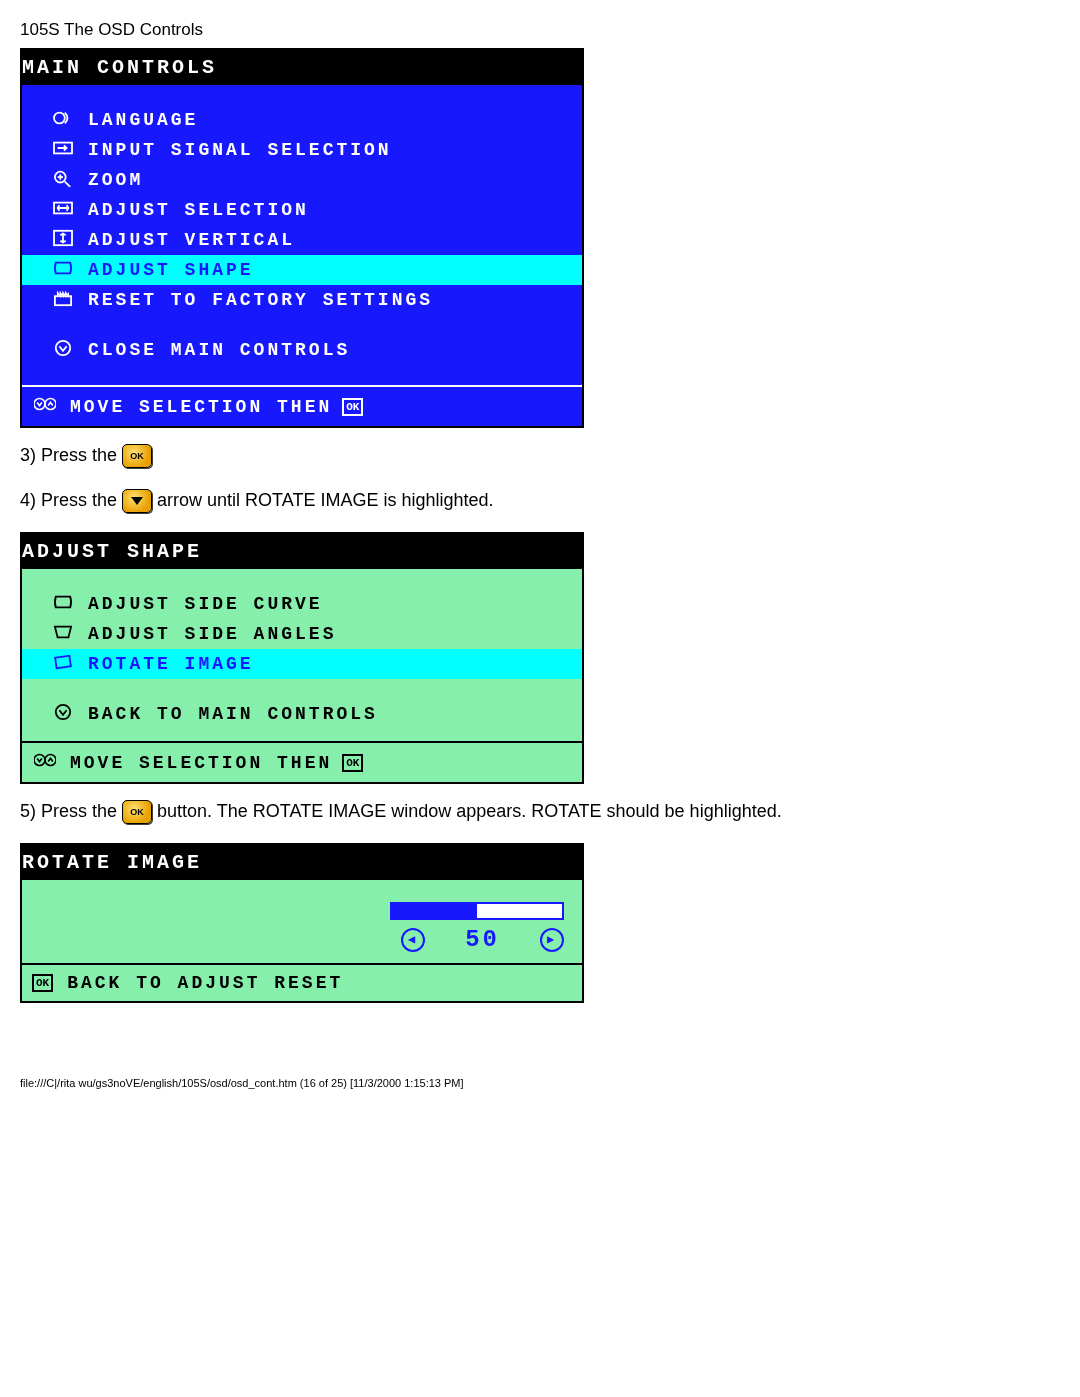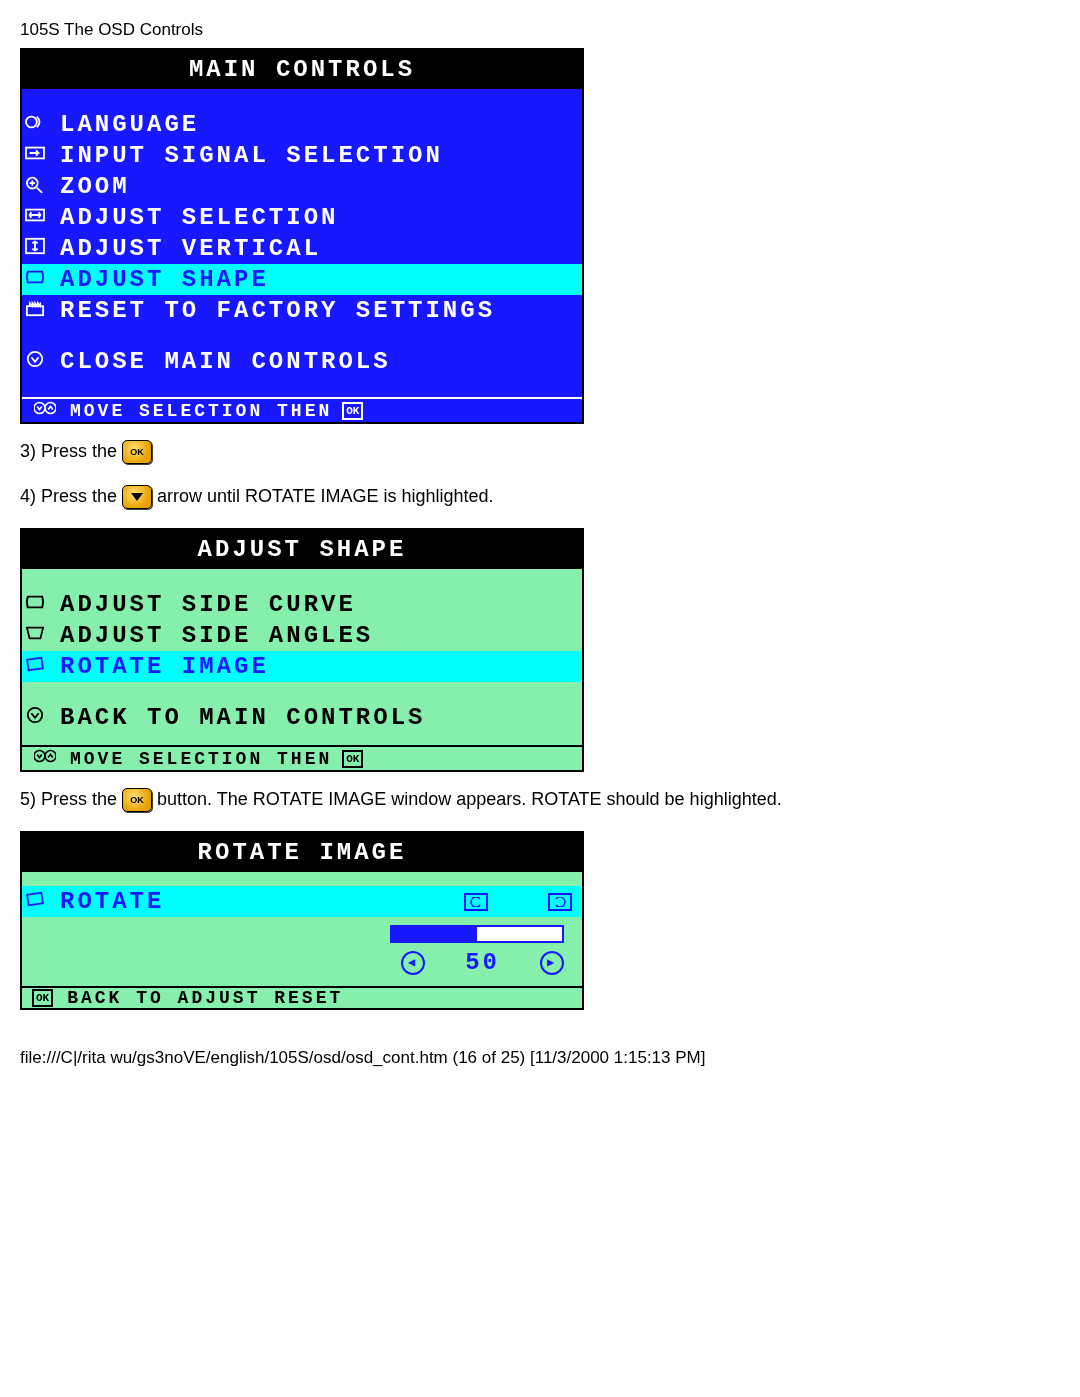--- a/index.html
+++ b/index.html
@@ -19,46 +19,45 @@
     border: 2px solid #000;
     width: 560px;
     font-family: "Courier New", monospace;
     font-weight: bold;
     letter-spacing: 3px;
     margin-bottom: 14px;
   }
   .osd-title {
     background: #000;
     color: #fff;
-    text-align: center;
     padding: 6px 0;
-    font-size: 24px;
+    font-size: 20px;
   }
   .blue-body { background: #1818ff; color: #fff; }
   .white-body { background: #86efac; color: #000; }
   .osd-row {
     display: flex;
     align-items: center;
-    padding: 2px 0;
-    font-size: 24px;
+    padding: 2px 28px;
+    font-size: 18px;
     min-height: 26px;
   }
   .osd-row.highlight-cyan { background: #00ffff; color: #1818ff; }
   .osd-row.highlight-cyan-black { background: #00ffff; color: #1818ff; }
   .rotate-row { display:flex; align-items:center; justify-content:space-between; }
   .icon {
     width: 26px;
     display: inline-block;
     text-align: center;
     margin-right: 12px;
     flex-shrink: 0;
   }
   .osd-footer {
     border-top: 2px solid #fff;
-    padding: 0 10px;
+    padding: 8px 10px;
     display: flex;
     align-items: center;
     font-size: 18px;
   }
   .osd-footer.black-border { border-top: 2px solid #000; }
   .spacer { height: 20px; }
   .para {
     margin: 12px 0 18px 0;
     line-height: 1.5;
     font-size: 18px;
@@ -126,22 +125,22 @@
   .arrow-circle{
     width:20px;height:20px;
     border:2px solid #1818ff;
     border-radius:50%;
     display:inline-flex;
     align-items:center;justify-content:center;
     font-size:12px;
     color:#1818ff;
   }
   .page-footer{
-    font-size:17px;
-    margin-top:38px;
+    font-size:11px;
+    margin-top:74px;
   }
   .icon svg{ width:22px;height:18px; }
 </style>
 </head>
 <body>
 
 <div class="page-header">105S The OSD Controls</div>
 
 <div class="osd">
   <div class="osd-title">MAIN CONTROLS</div>
@@ -311,42 +310,20 @@
   <span class="inline-btn">
       <span style="font-size:9px;letter-spacing:0">OK</span>
     </span>
   <span> button. The ROTATE IMAGE window appears. ROTATE should be highlighted.</span>
 </p>
 
 <div class="osd">
   <div class="osd-title">ROTATE IMAGE</div>
   <div class="white-body">
     <div style="height:14px"></div>
-    <div class="osd-row highlight-cyan-black rotate-row">
-      <span style="display:flex;align-items:center">
-        <span class="icon">
-          <svg viewBox="0 0 24 20">
-              <rect x="4" y="4" width="16" height="12" fill="none" stroke="#1818ff" stroke-width="2" transform="rotate(-8 12 10)"></rect>
-            </svg>
-        </span>
-        <span>ROTATE</span>
-      </span>
-      <span class="rotate-icons">
-        <span class="icon-box">
-          <svg width="14" height="10" viewBox="0 0 14 10">
-              <path d="M11 2 A5 5 0 1 0 11 8" fill="none" stroke="#1818ff" stroke-width="1.5"></path>
-            </svg>
-        </span>
-        <span class="icon-box">
-          <svg width="14" height="10" viewBox="0 0 14 10">
-              <path d="M3 2 A5 5 0 1 1 3 8" fill="none" stroke="#1818ff" stroke-width="1.5"></path>
-            </svg>
-        </span>
-      </span>
-    </div>
     <div style="display:flex;justify-content:flex-end;padding:8px 18px 0 10px">
       <div class="bar-track">
           <div class="bar-fill"></div>
         </div>
     </div>
     <div class="value-row">
       <span class="arrow-circle">◀</span>
       <span style="font-family:'Courier New',monospace;font-weight:bold;font-size:24px;letter-spacing:3px">50</span>
       <span class="arrow-circle">▶</span>
     </div>

